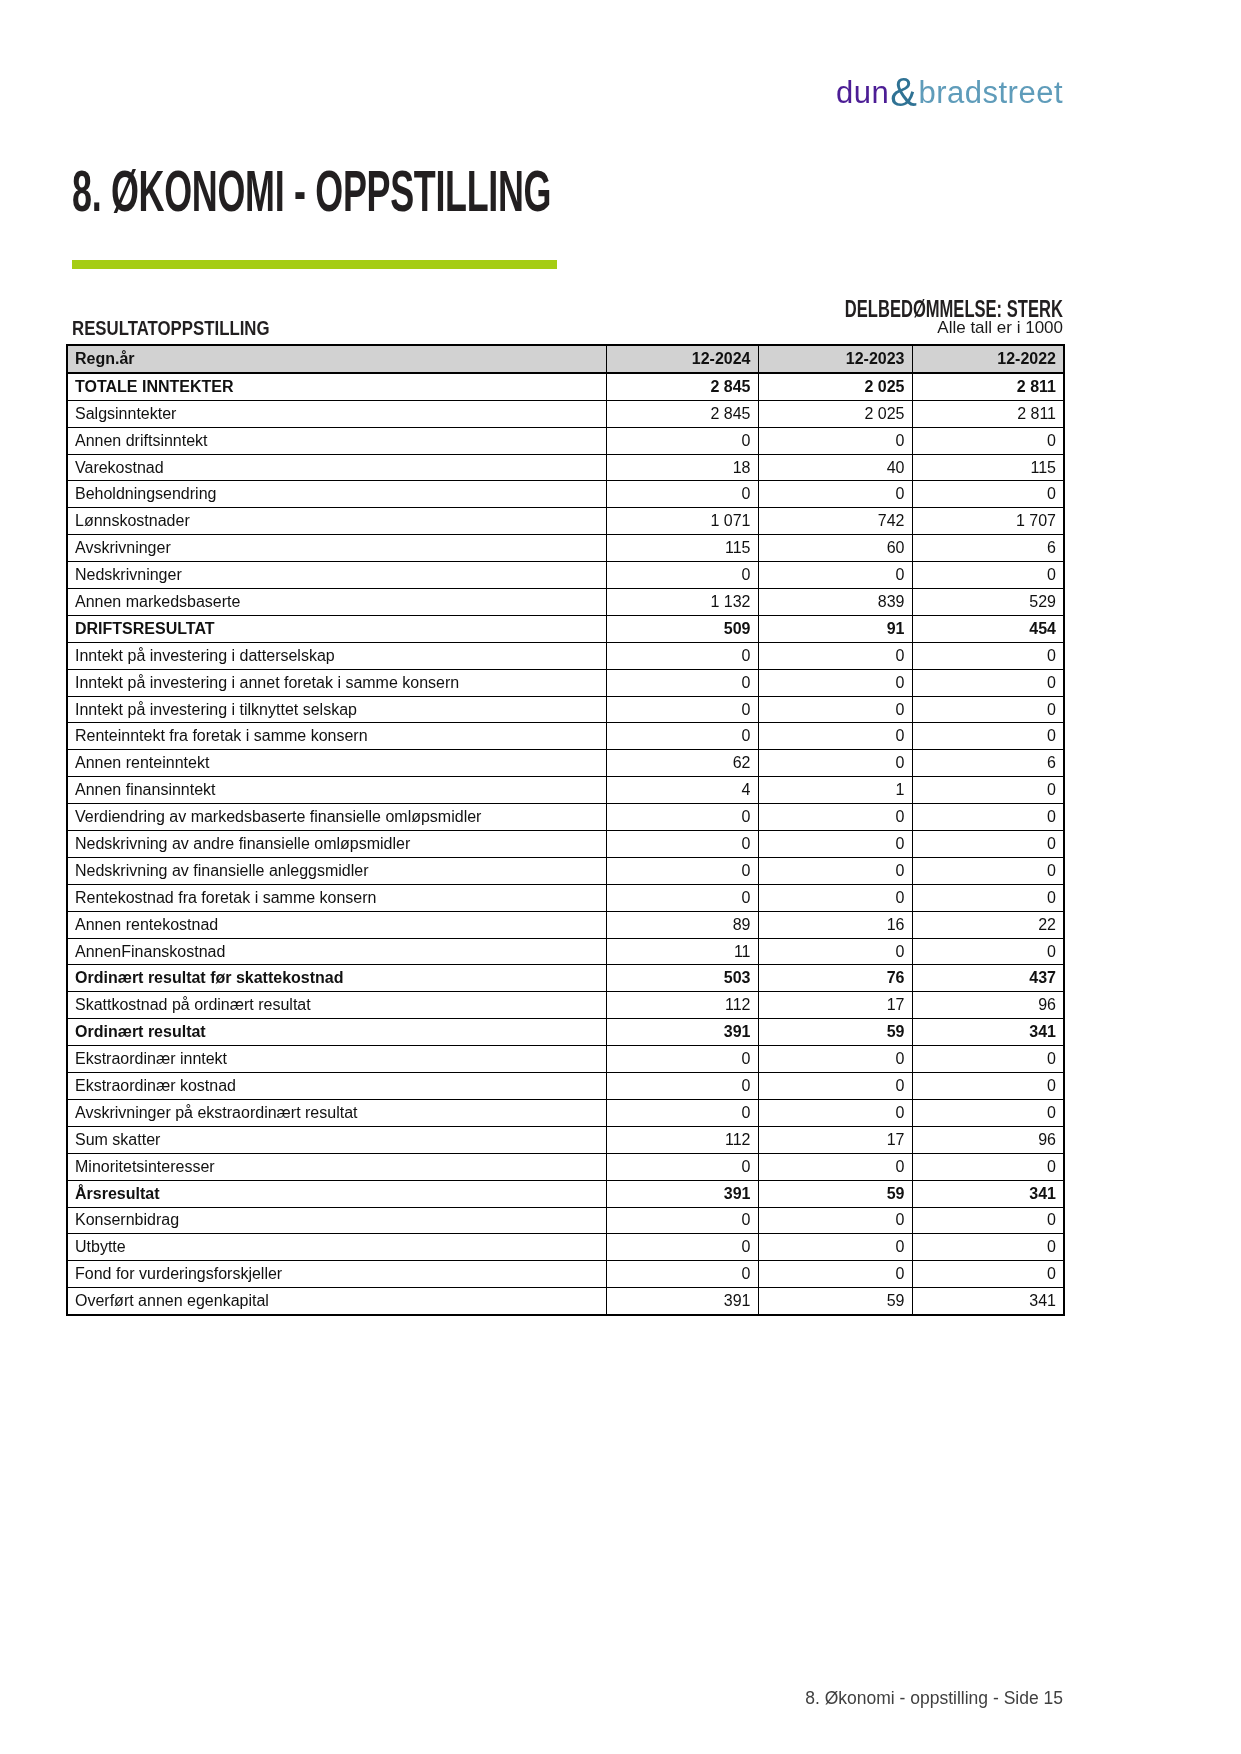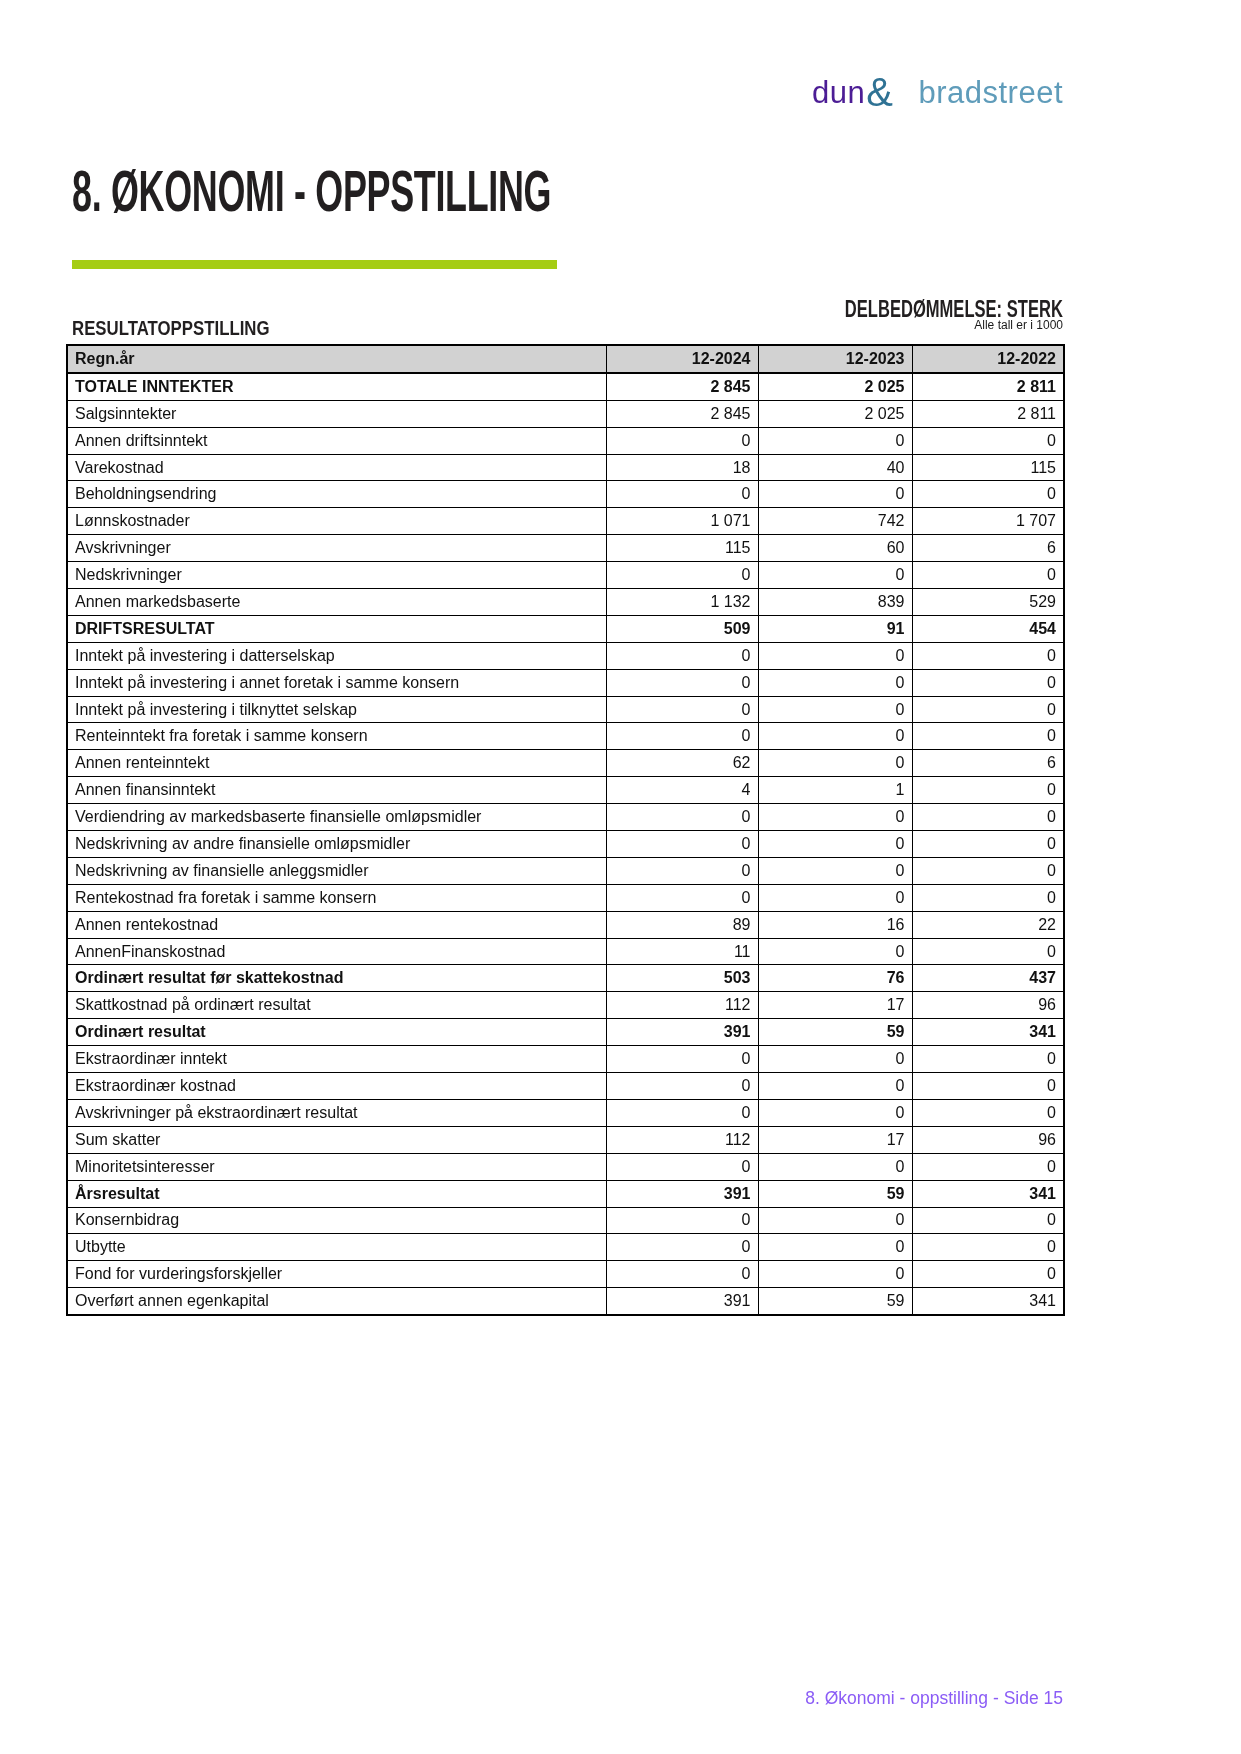--- a/index.html
+++ b/index.html
@@ -42,21 +42,21 @@
     white-space:nowrap;
   }
   .table-title{
     position:absolute;left:72px;top:316px;
     font-size:21px;font-weight:bold;color:#221f20;
     transform:scaleX(0.80);transform-origin:left top;
     white-space:nowrap;
   }
   .units{
     position:absolute;right:178px;top:318px;
-    font-size:12px;color:#1a1a1a;
+    font-size:17px;color:#1a1a1a;
   }
   
   table.fin-table{
     position:absolute;left:66px;top:344px;
     width:997px;border-collapse:collapse;
     table-layout:fixed;
     border:2px solid #000;
     font-size:16px;color:#111;
   }
   .fin-table th,.fin-table td{
@@ -69,30 +69,30 @@
   .fin-table thead th{
     background:#d2d2d2;
     font-weight:bold;
     border-bottom:2px solid #000;
   }
   .fin-table .col-label{text-align:left;margin-left:7px;}
   .fin-table .col-num{text-align:right;}
   .fin-table tr.bold td{font-weight:bold;}
   .footer{
     position:absolute;right:178px;top:1688px;
-    font-size:17.5px;color:#8b5cf6;
+    font-size:17.5px;color:#404040;
   }
 </style>
 </head>
 <body>
 
 <div class="page">
 
   <div class="logo">
-    <span class="logo-dun" style="color: #4c1d95; text-align: center;">dun</span><span class="logo-amp" style="color: rgb(47, 114, 148);">&amp;</span><span class="logo-brad" style="color: rgb(95, 156, 186); margin-left: 24px;">bradstreet</span>
+    <span class="logo-dun" style="color: #4c1d95; text-align: center;">dun</span><span class="logo-amp" style="color: rgb(47, 114, 148);">&amp;</span><span class="logo-brad" style="color: rgb(95, 156, 186);">bradstreet</span>
   </div>
 
   <h1 class="title">8. ØKONOMI - OPPSTILLING</h1>
   <div class="accent-bar" style="background: rgb(165, 205, 20);"></div>
 
   <div class="rating">DELBEDØMMELSE: STERK</div>
   <div class="table-title">RESULTATOPPSTILLING</div>
   <div class="units">Alle tall er i 1000</div>
 
   <table class="fin-table">

